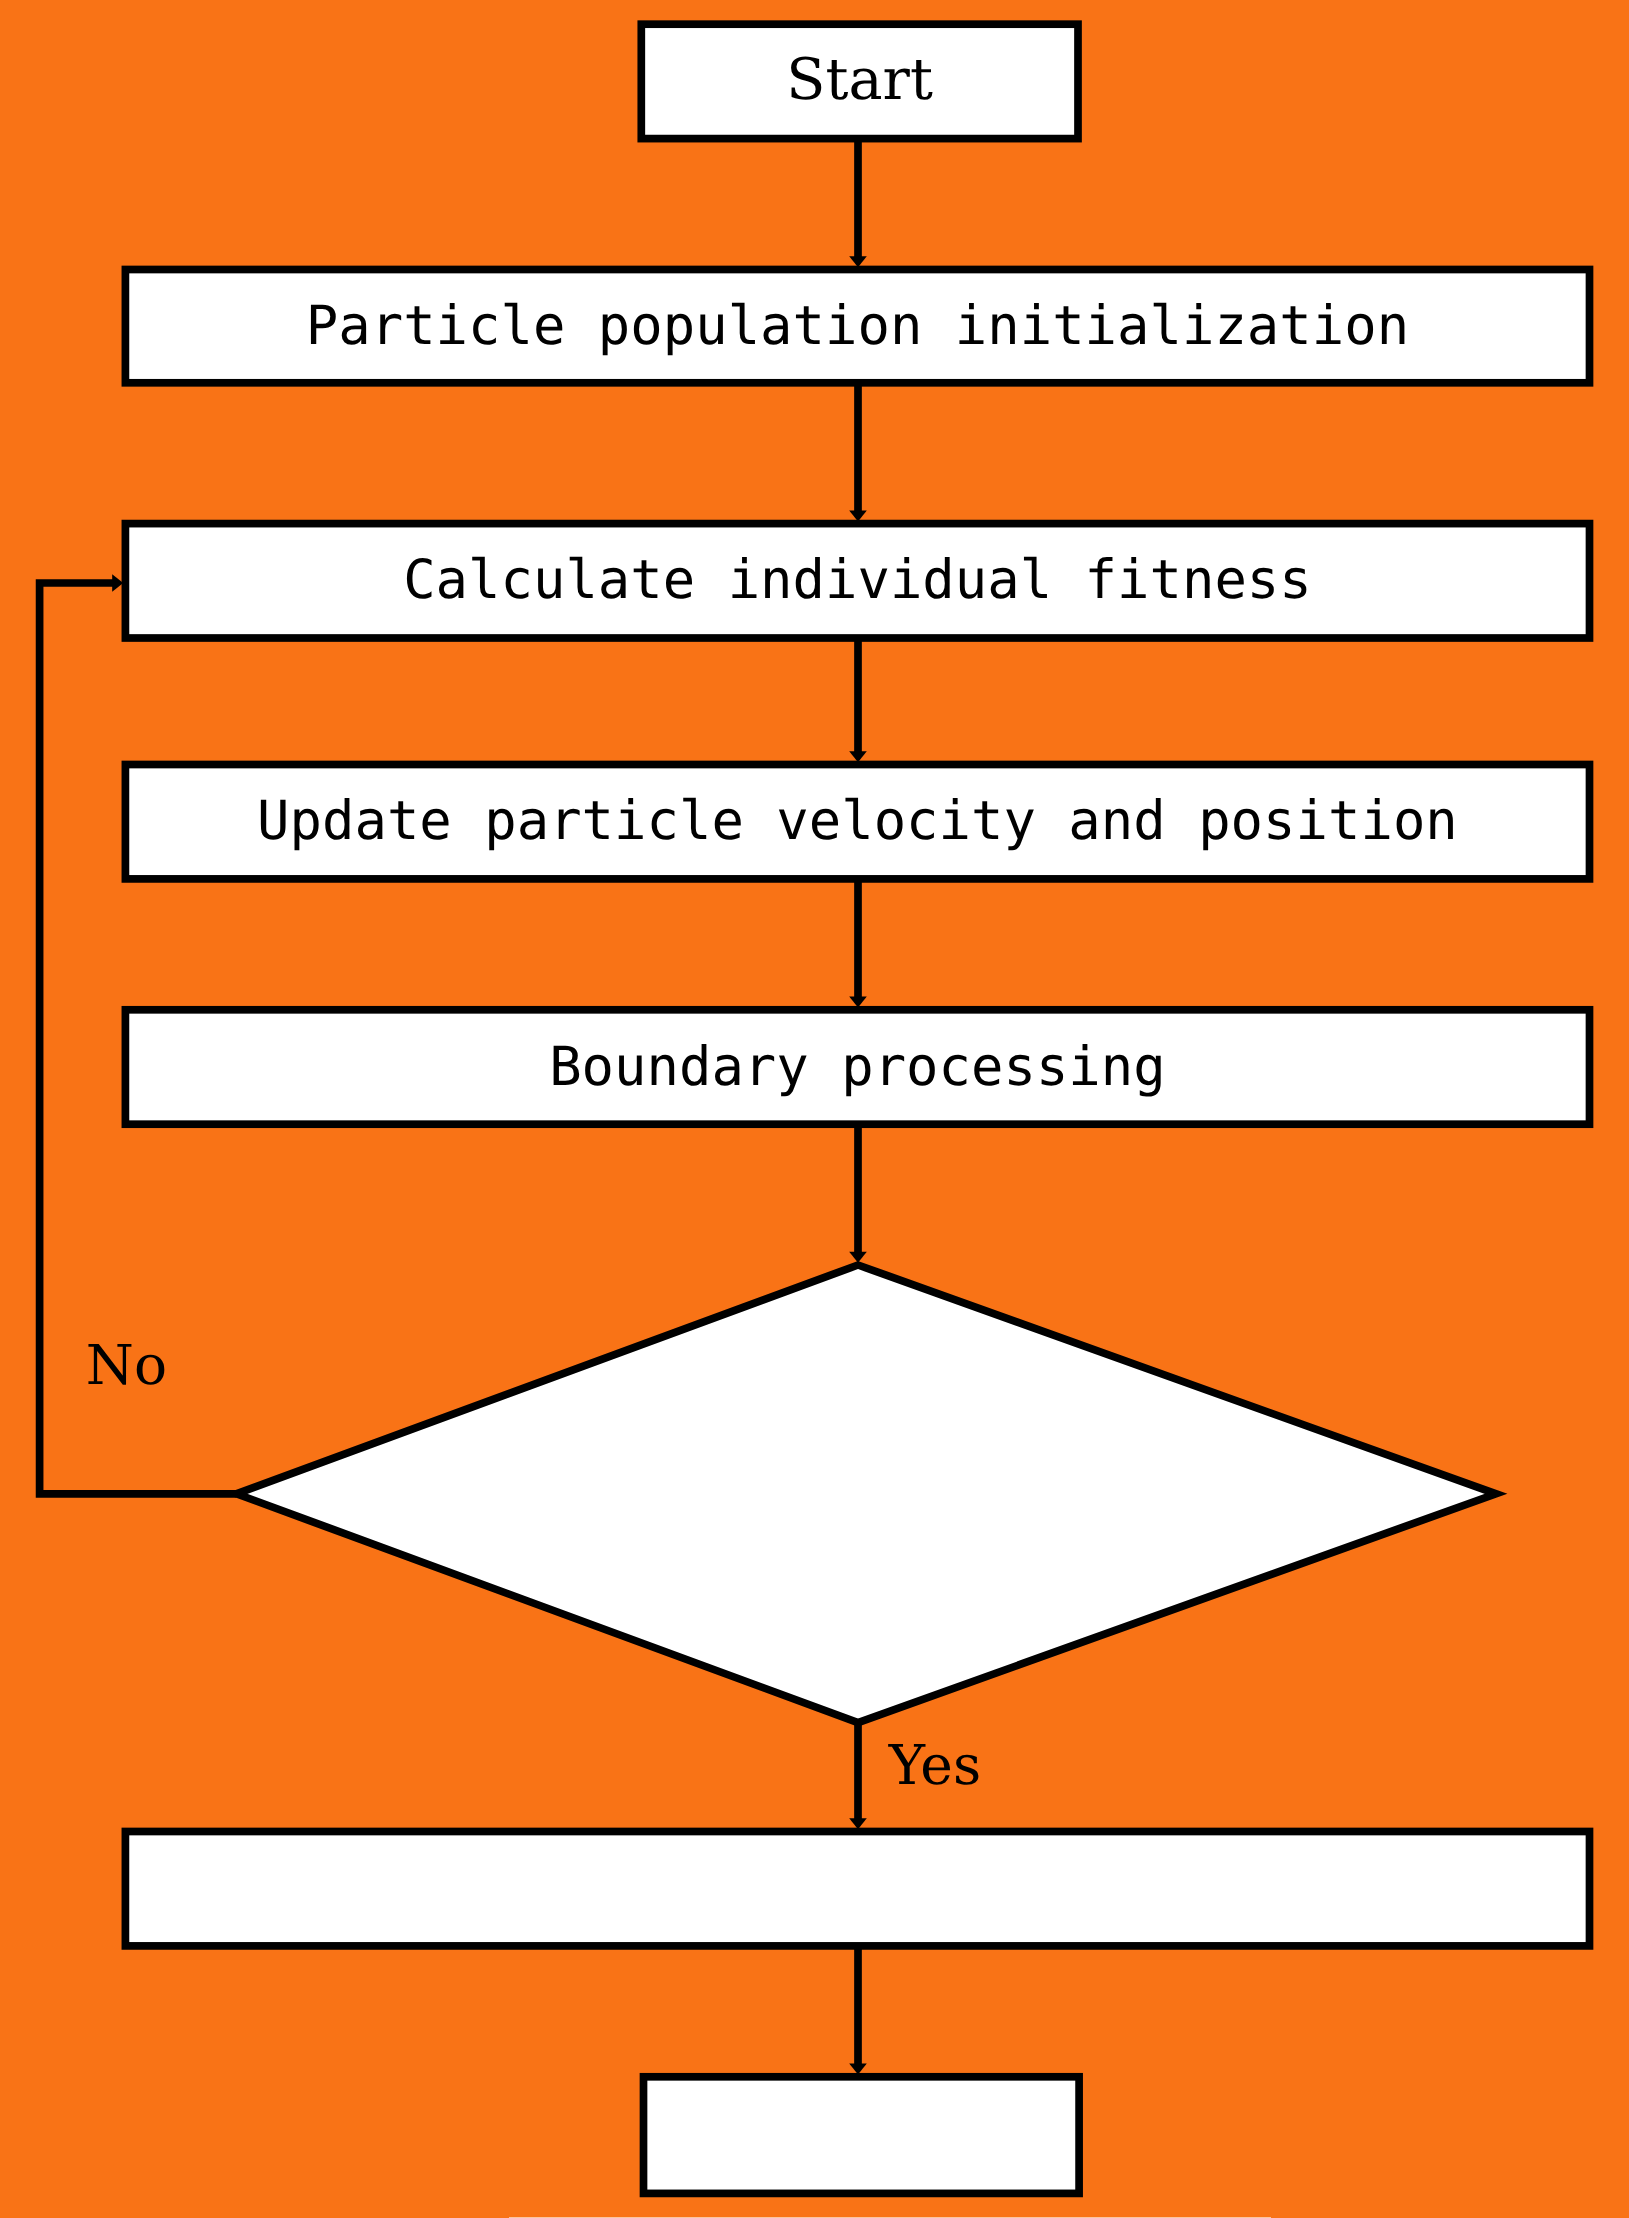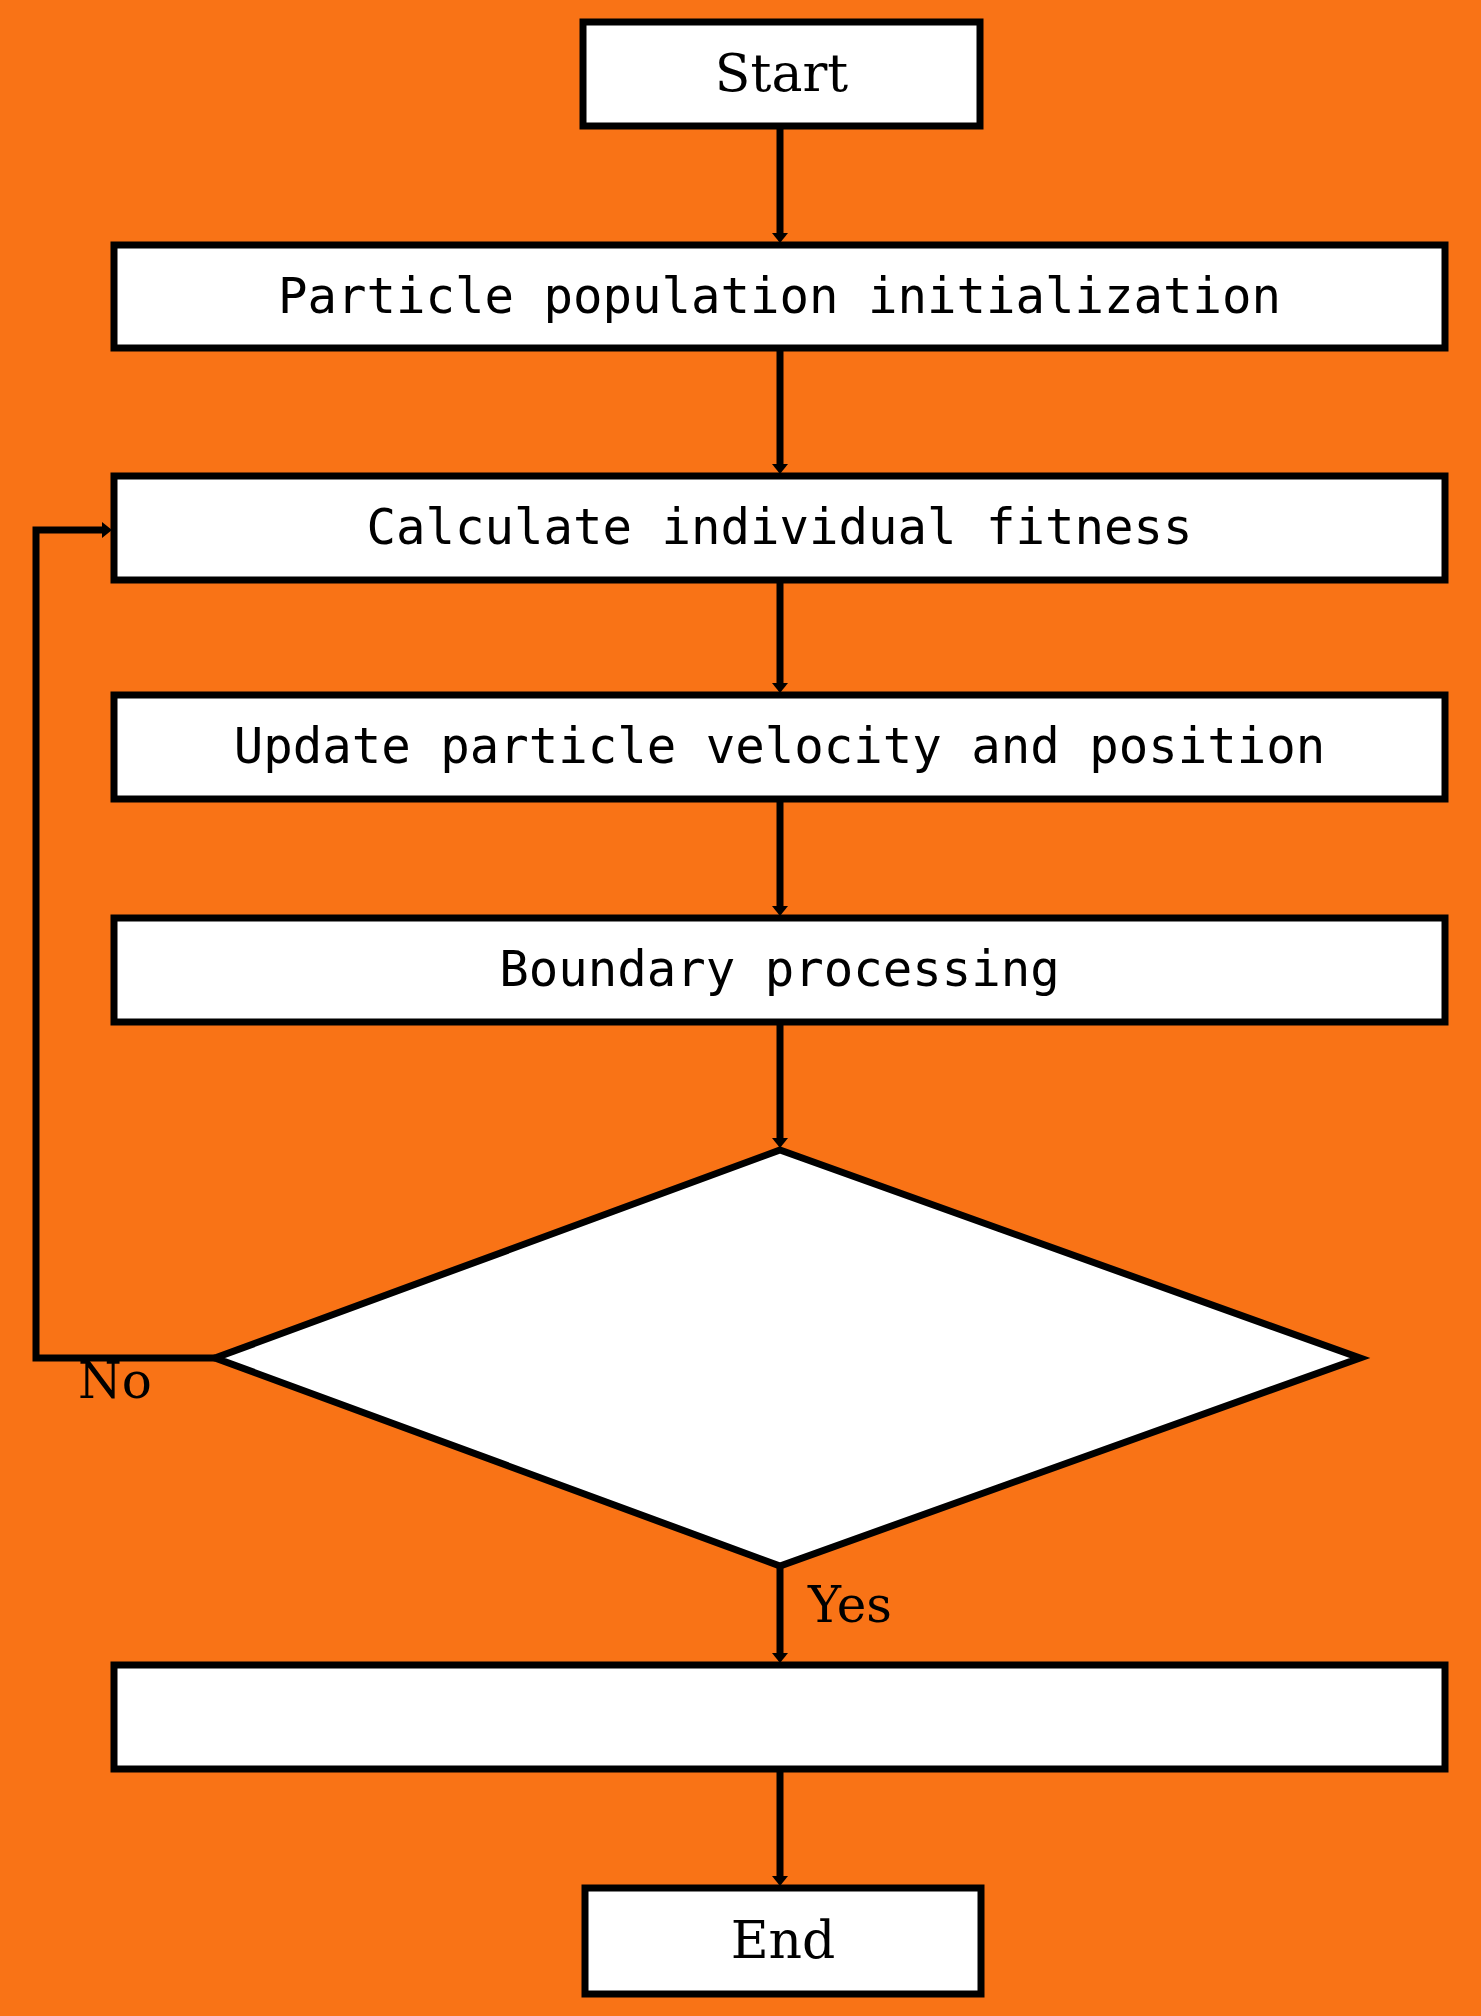--- a/index.html
+++ b/index.html
@@ -106,19 +106,18 @@
   <div class="node-text mono" style="left:114px; top:245px; width:1331px; height:103px;">Particle population initialization</div>
 
   <div class="node-text mono" style="left:114px; top:476px; width:1331px; height:104px;">Calculate individual fitness</div>
 
   <div class="node-text mono" style="left:114px; top:695px; width:1331px; height:104px;">Update particle velocity and position</div>
 
   <div class="node-text mono" style="left:114px; top:918px; width:1331px; height:104px;">Boundary processing</div>
 
 
 
-  <div class="node-text serif" style="left:585px; top:1888px; width:396px; height:106px;">End</div>
 
-  <div class="edge-label" style="left:78px; top:1356px;">No</div>
+  <div class="edge-label" style="left:78px; top:1216px;">No</div>
 
   <div class="edge-label" style="left:808px; top:1580px;">Yes</div>
 
 </div>
 
 </body></html>

